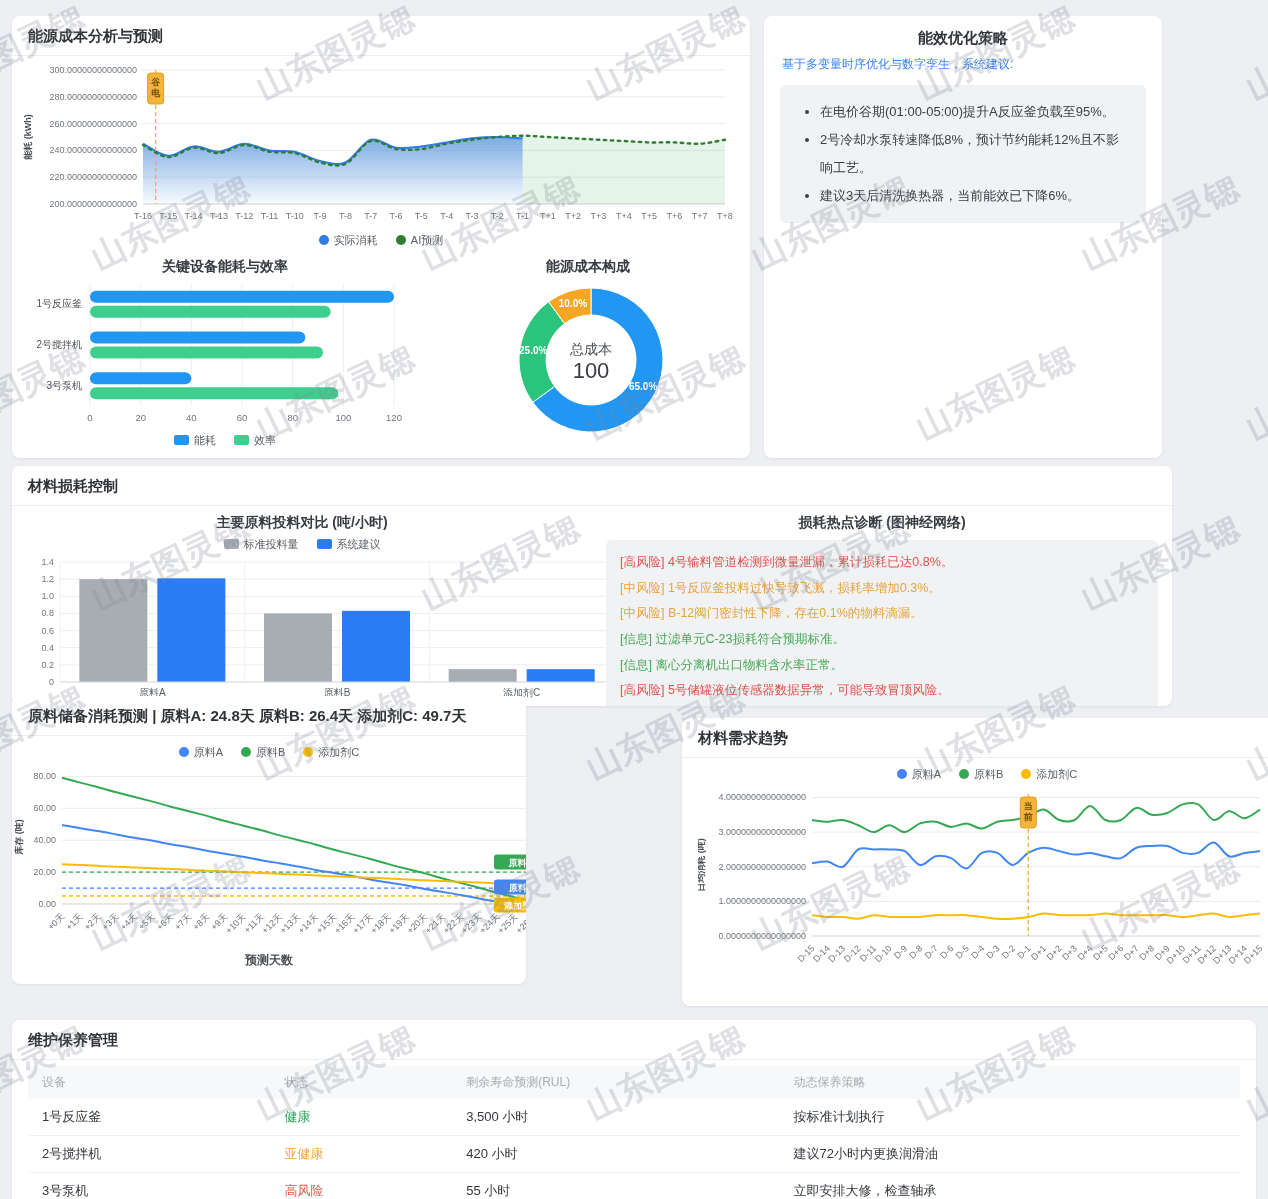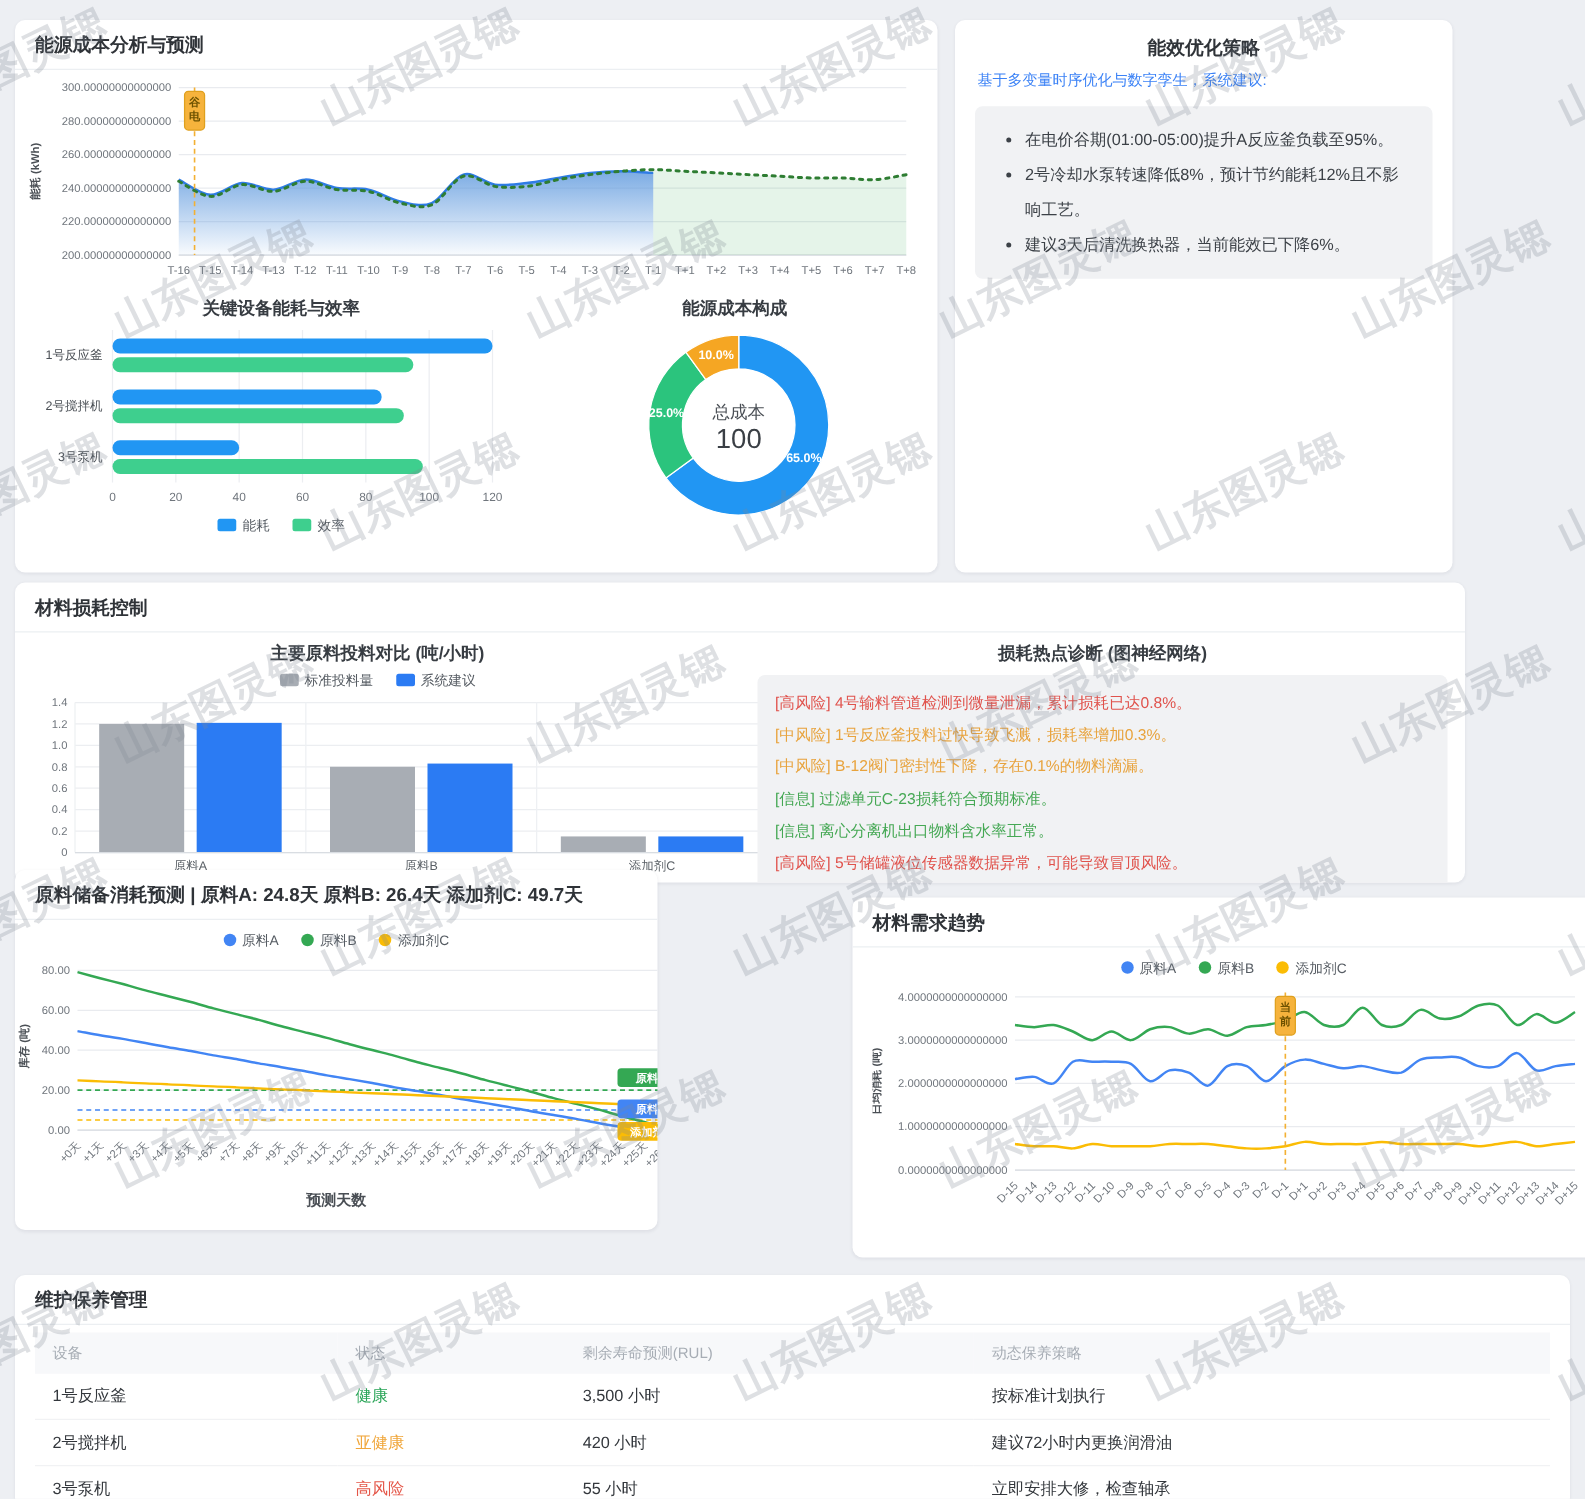--- a/index.html
+++ b/index.html
@@ -100,20 +100,30 @@
           <path d="M120.0,85.7C124.2,87.7 136.9,97.3 145.3,97.8C153.7,98.2 162.2,89.1 170.6,88.4C179.0,87.7 187.5,94.2 195.9,93.7C204.3,93.3 212.8,85.9 221.2,85.7C229.7,85.5 238.1,91.1 246.5,92.4C255.0,93.7 263.4,92.0 271.8,93.7C280.3,95.5 288.7,101.3 297.1,103.1C305.6,104.9 314.0,108.0 322.4,104.5C330.9,100.9 339.3,84.1 347.7,81.7C356.2,79.2 364.6,88.6 373.0,89.7C381.5,90.8 389.9,89.3 398.3,88.4C406.8,87.5 415.2,85.7 423.7,84.4C432.1,83.0 440.5,81.2 449.0,80.3C457.4,79.4 465.8,79.0 474.3,79.0C482.7,79.0 495.3,80.1 499.6,80.3" fill="none" stroke="#2f7ce5" stroke-width="2"></path>
           <path d="M499.6,77.7C503.8,77.9 516.4,78.6 524.9,79.0C533.3,79.4 541.7,79.9 550.2,80.3C558.6,80.8 567.0,81.2 575.5,81.7C583.9,82.1 592.3,82.6 600.8,83.0C609.2,83.5 617.7,84.1 626.1,84.4C634.5,84.6 643.0,84.1 651.4,84.4C659.8,84.6 668.3,86.1 676.7,85.7C685.1,85.3 697.8,82.4 702.0,81.7 L702.0,146 L499.6,146 Z" fill="rgba(52,168,83,0.13)" stroke="none"></path>
           <path d="M120.0,87.0C124.2,89.1 136.9,98.7 145.3,99.1C153.7,99.5 162.2,90.4 170.6,89.7C179.0,89.1 187.5,95.5 195.9,95.1C204.3,94.6 212.8,87.3 221.2,87.0C229.7,86.8 238.1,92.4 246.5,93.7C255.0,95.1 263.4,93.3 271.8,95.1C280.3,96.9 288.7,102.7 297.1,104.5C305.6,106.2 314.0,109.4 322.4,105.8C330.9,102.2 339.3,85.5 347.7,83.0C356.2,80.6 364.6,89.7 373.0,91.1C381.5,92.4 389.9,92.0 398.3,91.1C406.8,90.2 415.2,87.3 423.7,85.7C432.1,84.1 440.5,82.8 449.0,81.7C457.4,80.6 465.8,79.7 474.3,79.0C482.7,78.3 491.1,77.7 499.6,77.7C508.0,77.7 516.4,78.6 524.9,79.0C533.3,79.4 541.7,79.9 550.2,80.3C558.6,80.8 567.0,81.2 575.5,81.7C583.9,82.1 592.3,82.6 600.8,83.0C609.2,83.5 617.7,84.1 626.1,84.4C634.5,84.6 643.0,84.1 651.4,84.4C659.8,84.6 668.3,86.1 676.7,85.7C685.1,85.3 697.8,82.4 702.0,81.7" fill="none" stroke="#2e7d32" stroke-width="2.4" stroke-dasharray="2.5 4.5" stroke-linecap="round"></path>
           <line x1="132.65217391304347" y1="12" x2="132.65217391304347" y2="146" stroke="#f3b033" stroke-width="1.3" stroke-dasharray="4 3"></line>
           <rect x="124.65217391304347" y="15" width="16" height="31" rx="3" fill="#f6b33c" stroke="#dfa01e"></rect>
           <text x="132.65217391304347" y="27" text-anchor="middle" font-size="9" font-weight="700" fill="#6d5200">谷</text>
           <text x="132.65217391304347" y="38" text-anchor="middle" font-size="9" font-weight="700" fill="#6d5200">电</text>
           <text x="8" y="79" text-anchor="middle" font-size="9" font-weight="700" fill="#4a4f55" transform="rotate(-90 8 79)">能耗 (kWh)</text>
         </svg>
       </div>
+    <div class="legend">
+        <span class="lg-item">
+          <span class="lg-dot" style="background: rgb(47, 124, 229);"></span>
+          <span>实际消耗</span>
+        </span>
+        <span class="lg-item">
+          <span class="lg-dot" style="background: rgb(46, 125, 50);"></span>
+          <span>AI预测</span>
+        </span>
+      </div>
     <div class="row2">
       <div class="col-equip">
         <div class="chart-title">关键设备能耗与效率</div>
         <div id="c-equipment">
             <svg width="402" height="152" viewBox="0 0 402 152">
               <line x1="66" y1="6" x2="66" y2="128" stroke="#eceef1"></line>
               <text x="66" y="143" text-anchor="middle" font-size="9.5" fill="#70767d">0</text>
               <line x1="116.66666666666666" y1="6" x2="116.66666666666666" y2="128" stroke="#eceef1"></line>
               <text x="116.66666666666666" y="143" text-anchor="middle" font-size="9.5" fill="#70767d">20</text>
               <line x1="167.33333333333331" y1="6" x2="167.33333333333331" y2="128" stroke="#eceef1"></line>

